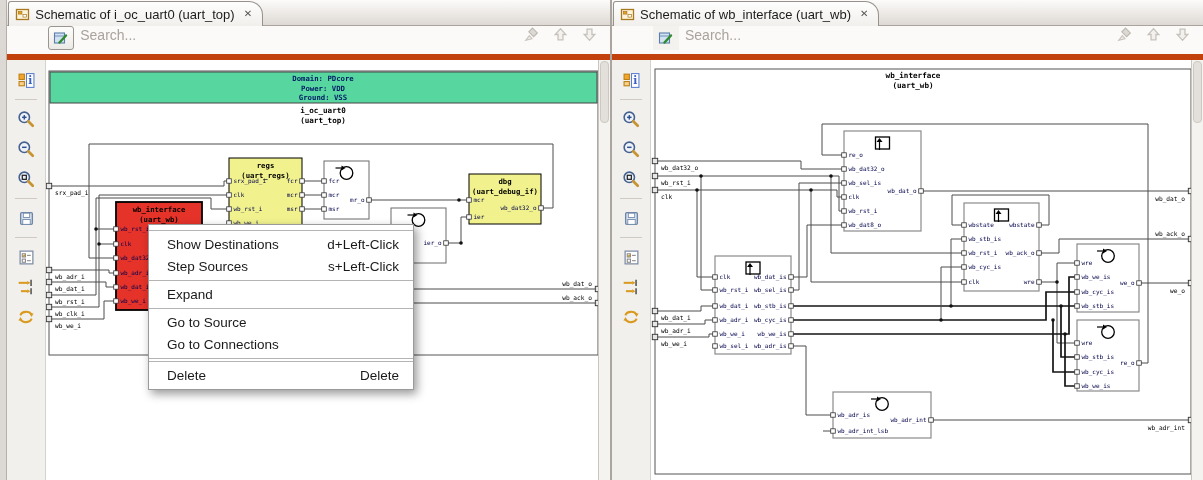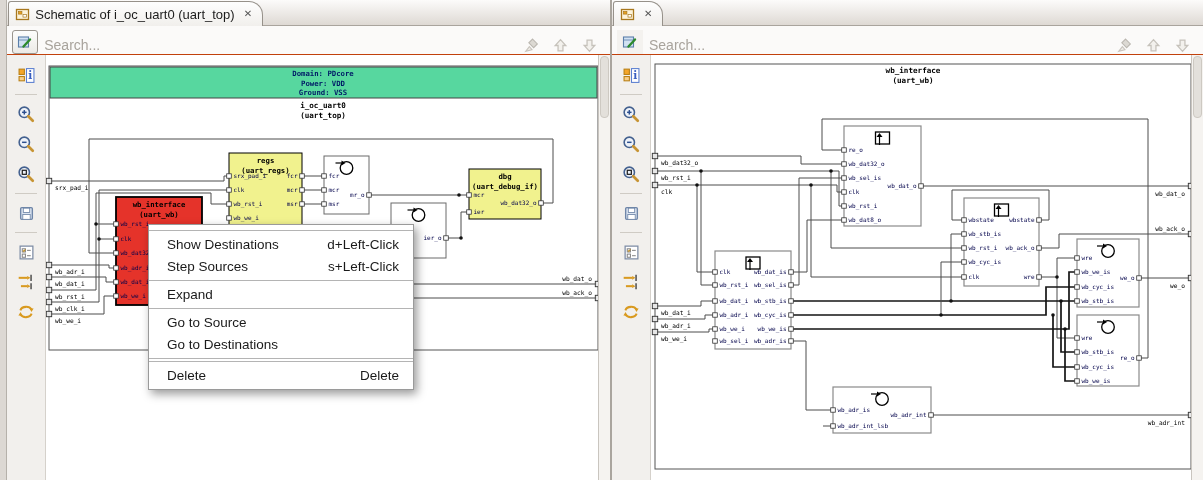--- a/index.html
+++ b/index.html
@@ -10,22 +10,22 @@
   .panel{display:flex;flex-direction:column;background:#fbfaf9;}
   
   .tabbar{height:25px;background:linear-gradient(#fcfbfa,#ded9d4);border-bottom:1px solid #a9a49d;
           display:flex;align-items:flex-end;flex:0 0 auto;}
   .tab{height:24px;margin-left:1px;display:flex;align-items:center;gap:5px;padding:0 10px 0 6px;
        background:linear-gradient(#fefefe,#f1efec);border:1px solid #96918a;border-bottom:none;
        border-radius:3px 14px 0 0;margin-bottom:-1px;z-index:2;}
   .tabtitle{font-size:13px;color:#1c1c1c;white-space:nowrap;}
   .tabclose{font-size:10px;color:#555;margin-left:4px;cursor:pointer;line-height:10px;}
   
-  .searchrow{height:28px;border-bottom:1px solid #c2410c;display:flex;align-items:flex-end;
-             background:#fbfaf9;flex:0 0 auto;}
+  .searchrow{height:28px;border-bottom:6px solid #c2410c;display:flex;align-items:flex-start;
+             background:#fbfaf9;flex:0 0 auto;padding-left:36px;}
   .searchbtn{width:26px;height:24px;margin:0 4px 0 5px;display:flex;align-items:center;justify-content:center;
              background:#f4f2ef;border:none;padding:0;}
   .searchbtn.bordered{border:1px solid #9a958e;border-radius:3px;background:linear-gradient(#fdfdfc,#eceae6);}
   .searchinput{flex:1;border:none;outline:none;background:transparent;font-size:14px;color:#333;
                font-family:"Liberation Sans",sans-serif;}
   .searchinput::placeholder{color:#a8a39c;}
   .navicons{display:flex;align-items:center;gap:12px;padding:0 12px 0 6px;}
   .navicons span{display:flex;}
   
   .body{flex:1;display:flex;min-height:0;}
@@ -309,20 +309,21 @@
   <div class="panel" style="width:591px">
     <div class="tabbar">
       <div class="tab">
         <span style="display:flex">
           <svg width="15" height="15" viewBox="0 0 15 15">
               <rect x="1.5" y="2.5" width="12" height="10" fill="#fdf3da" stroke="#a8781e" stroke-width="1.3"></rect>
               <rect x="3.5" y="4.5" width="3.4" height="2.6" fill="#e8a020" stroke="#a8781e" stroke-width=".7"></rect>
               <rect x="8" y="7.5" width="3.4" height="2.6" fill="#fff" stroke="#a8781e" stroke-width=".7"></rect>
             </svg>
         </span>
+        <span class="tabtitle">Schematic of wb_interface (uart_wb)</span>
         <span class="tabclose">✕</span>
       </div>
     </div>
     <div class="searchrow">
       <button class="searchbtn">
         <svg width="16" height="16" viewBox="0 0 16 16">
             <rect x="1.5" y="3" width="10" height="10" fill="#d2e2f2" stroke="#5b7faa" stroke-width="1.1"></rect>
             <line x1="1.5" y1="6" x2="11.5" y2="6" stroke="#5b7faa" stroke-width=".8"></line>
             <line x1="6.5" y1="12.5" x2="13" y2="5.5" stroke="#2d8a2d" stroke-width="2.4" stroke-linecap="round"></line>
           </svg>
@@ -639,21 +640,21 @@
       </div>
       <div class="msep"></div>
       <div class="mi">
         <span>Expand</span>
       </div>
       <div class="msep"></div>
       <div class="mi">
         <span>Go to Source</span>
       </div>
       <div class="mi">
-        <span>Go to Destinations</span>
+        <span>Go to Connections</span>
       </div>
       <div class="msep"></div>
       <div class="msep"></div>
       <div class="mi">
         <span>Delete</span>
         <span class="sc">Delete</span>
       </div>
     </div>
 </div>
 

